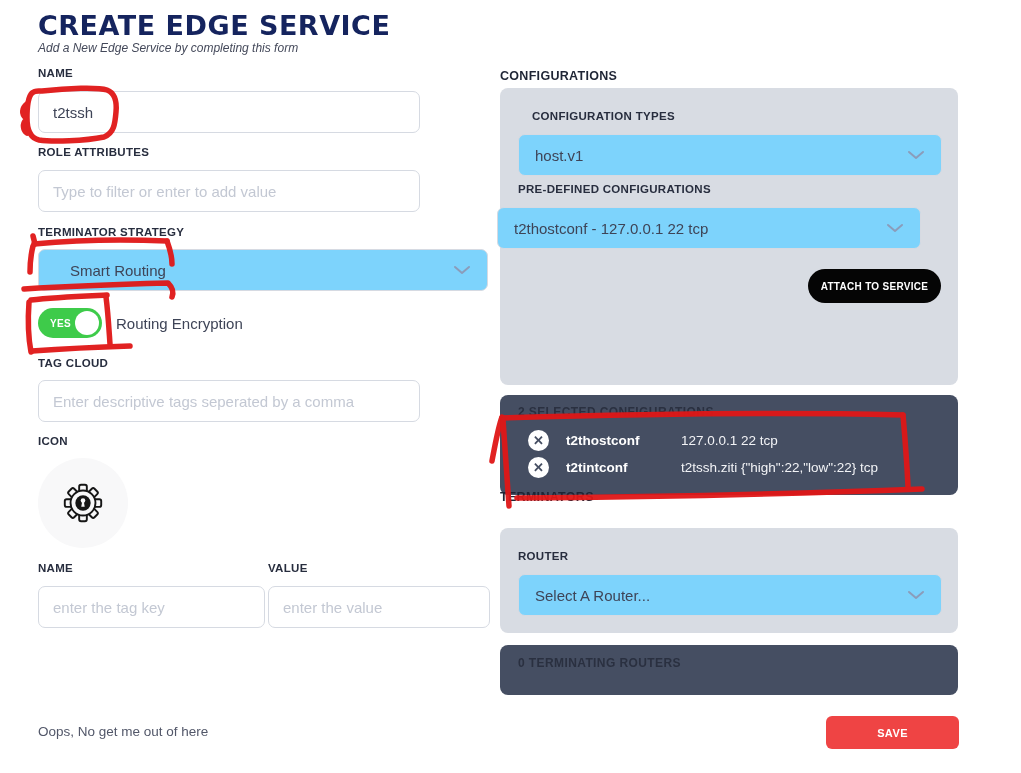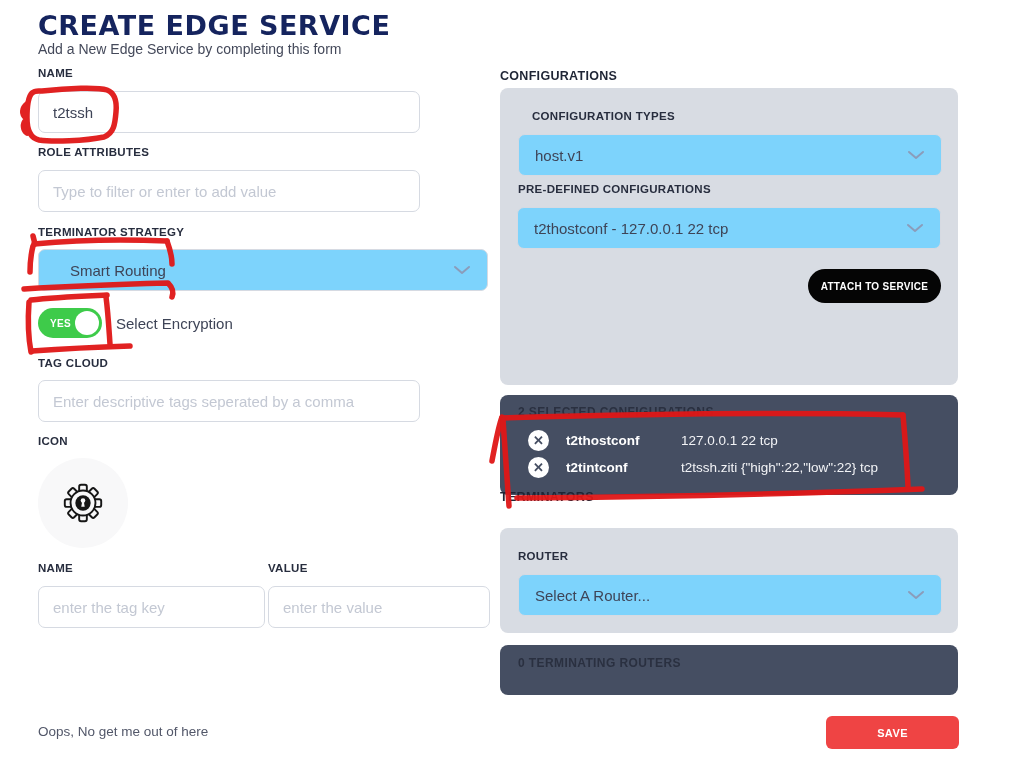--- a/index.html
+++ b/index.html
@@ -6,21 +6,21 @@
   html,body { background:#ffffff; }
   body { font-family:"Liberation Sans", sans-serif; }
   #screen {
     position:relative; width:1021px; height:773px; background:#fff; overflow:hidden;
   }
   .abs { position:absolute; }
   .page-title {
     font-size:27px; font-weight:800; letter-spacing:0.5px; color:#15245e;
     font-family:"DejaVu Sans", sans-serif;
   }
-  .page-subtitle { font-size:14px; color:#44495a; }
+  .page-subtitle { font-size:12px; color:#44495a;font-style:italic; }
   .label { font-size:11.5px; font-weight:700; color:#272d3e; letter-spacing:0.3px; }
   .heading { font-size:12.5px; font-weight:700; color:#1f2535; letter-spacing:0.3px; }
   .tinput {
     border:1px solid #d6dae2; border-radius:7px; background:#fff; outline:none;
     font-size:15px; color:#3e4457; padding:0 14px; height:42px; width:382px;
     font-family:"Liberation Sans", sans-serif;
   }
   .tinput::placeholder { color:#c3c8d3; }
   .selectbox {
     border:1px solid #d6dae2; border-radius:7px; background:#7dd3fc;
@@ -85,21 +85,21 @@
     <span>Smart Routing</span>
     <svg class="chev" width="18" height="10" viewBox="0 0 18 10">
         <polyline points="2,2 9,8 16,2" fill="none" stroke="#8b9cba" stroke-width="2" stroke-linecap="round" stroke-linejoin="round"></polyline>
       </svg>
   </div>
 
   <div class="toggle" style="left:38px; top:308px;">
     <span class="yes">YES</span>
     <span class="knob"></span>
   </div>
-  <div class="abs toggle-label" style="left:116px; top:315px;">Select Encryption</div>
+  <div class="abs toggle-label" style="left:116px; top:315px;">Routing Encryption</div>
 
   <div class="abs label" style="left:38px; top:357px;">TAG CLOUD</div>
   <input class="abs tinput" style="left: 38px; top: 380px;" type="text" placeholder="Enter descriptive tags seperated by a comma">
 
   <div class="abs label" style="left:38px; top:435px;">ICON</div>
   <div class="abs icon-circle" style="left:38px; top:458px;">
     <svg width="46" height="46" viewBox="0 0 48 48">
       <g stroke="#161616" stroke-width="2" fill="#f8f8f9">
         <g>
           <rect x="20" y="5" width="8" height="8" rx="2"></rect>
@@ -132,21 +132,21 @@
 
   <div class="abs label" style="left:495px; top:110px;margin-left:37px;">CONFIGURATION TYPES</div>
   <div class="abs selectbox" style="left:518px; top:134px; width:424px;">
     <span>host.v1</span>
     <svg class="chev" width="18" height="10" viewBox="0 0 18 10">
         <polyline points="2,2 9,8 16,2" fill="none" stroke="#8b9cba" stroke-width="2" stroke-linecap="round" stroke-linejoin="round"></polyline>
       </svg>
   </div>
 
   <div class="abs label" style="left:518px; top:183px;">PRE-DEFINED CONFIGURATIONS</div>
-  <div class="abs selectbox" style="left:517px; top:207px; width:424px;gap:9px;">
+  <div class="abs selectbox" style="left:497px; top:207px; width:424px;gap:9px;">
     <span>t2thostconf - 127.0.0.1 22 tcp</span>
     <svg class="chev" width="18" height="10" viewBox="0 0 18 10">
         <polyline points="2,2 9,8 16,2" fill="none" stroke="#8b9cba" stroke-width="2" stroke-linecap="round" stroke-linejoin="round"></polyline>
       </svg>
   </div>
 
   <button class="abs btn-black" style="left:808px; top:269px;">ATTACH TO SERVICE</button>
 
   <div class="abs panel-dark" style="left:500px; top:395px; width:458px; height:100px;">
     <div class="panel-dark-header" style="margin:10px 0 0 18px;">2 SELECTED CONFIGURATIONS</div>

